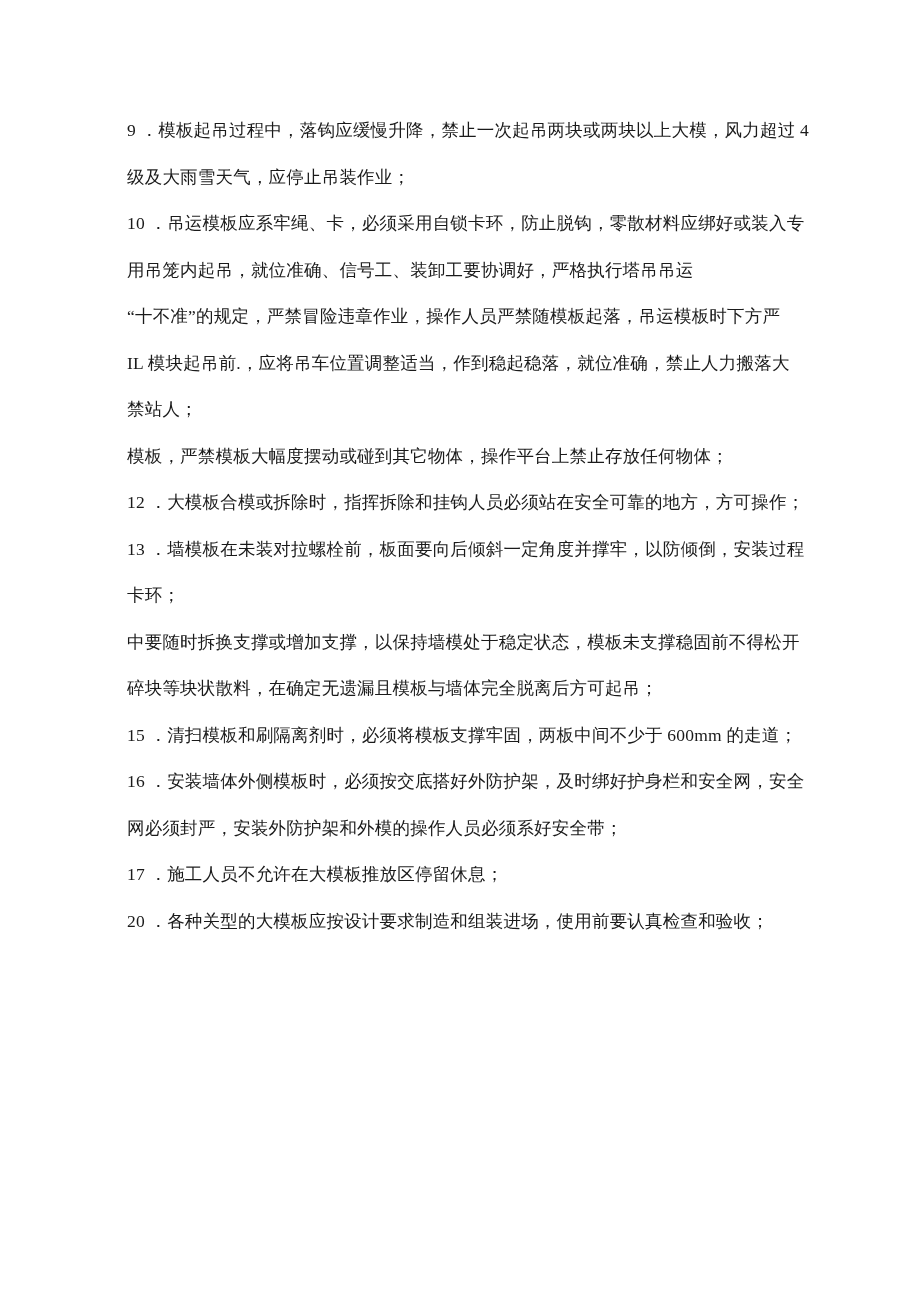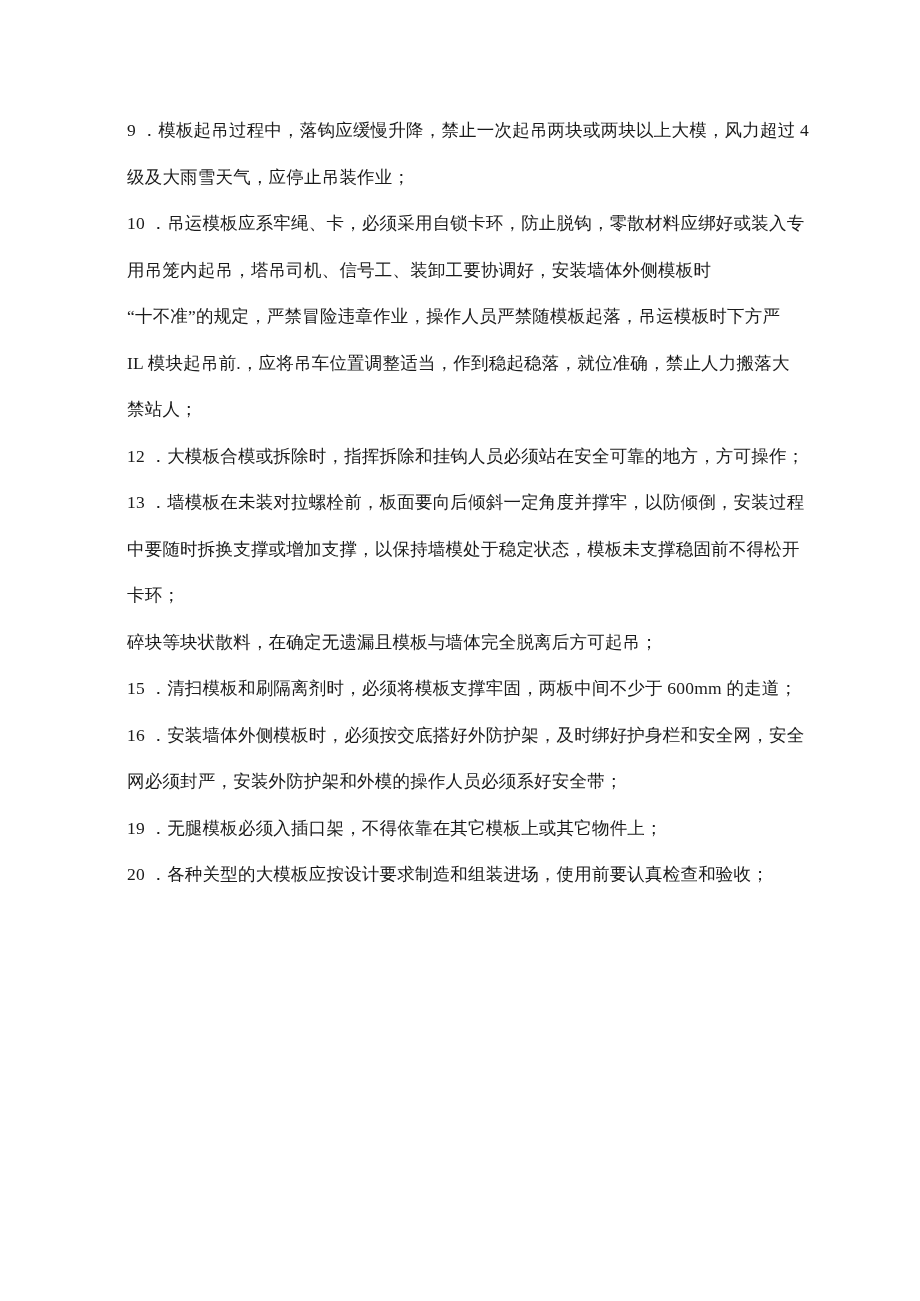--- a/index.html
+++ b/index.html
@@ -32,28 +32,29 @@
   }
 </style>
 </head>
 <body>
 
 <div class="page">
   <div class="doc-content">
     <p class="doc-line">9 ．模板起吊过程中，落钩应缓慢升降，禁止一次起吊两块或两块以上大模，风力超过 4</p>
     <p class="doc-line">级及大雨雪天气，应停止吊装作业；</p>
     <p class="doc-line">10 ．吊运模板应系牢绳、卡，必须采用自锁卡环，防止脱钩，零散材料应绑好或装入专</p>
-    <p class="doc-line">用吊笼内起吊，塔吊司机、信号工、装卸工要协调好，安装墙体外侧模板时</p>
+    <p class="doc-line">用吊笼内起吊，就位准确、信号工、装卸工要协调好，严格执行塔吊吊运</p>
     <p class="doc-line">“十不准”的规定，严禁冒险违章作业，操作人员严禁随模板起落，吊运模板时下方严</p>
     <p class="doc-line">IL 模块起吊前.，应将吊车位置调整适当，作到稳起稳落，就位准确，禁止人力搬落大</p>
     <p class="doc-line">禁站人；</p>
+    <p class="doc-line">模板，严禁模板大幅度摆动或碰到其它物体，操作平台上禁止存放任何物体；</p>
     <p class="doc-line">12 ．大模板合模或拆除时，指挥拆除和挂钩人员必须站在安全可靠的地方，方可操作；</p>
     <p class="doc-line">13 ．墙模板在未装对拉螺栓前，板面要向后倾斜一定角度并撑牢，以防倾倒，安装过程</p>
+    <p class="doc-line">卡环；</p>
     <p class="doc-line">中要随时拆换支撑或增加支撑，以保持墙模处于稳定状态，模板未支撑稳固前不得松开</p>
-    <p class="doc-line">卡环；</p>
     <p class="doc-line">碎块等块状散料，在确定无遗漏且模板与墙体完全脱离后方可起吊；</p>
     <p class="doc-line">15 ．清扫模板和刷隔离剂时，必须将模板支撑牢固，两板中间不少于 600mm 的走道；</p>
     <p class="doc-line">16 ．安装墙体外侧模板时，必须按交底搭好外防护架，及时绑好护身栏和安全网，安全</p>
     <p class="doc-line">网必须封严，安装外防护架和外模的操作人员必须系好安全带；</p>
-    <p class="doc-line">19 ．无腿模板必须入插口架，不得依靠在其它模板上或其它物件上；</p>
+    <p class="doc-line">17 ．施工人员不允许在大模板推放区停留休息；</p>
     <p class="doc-line">20 ．各种关型的大模板应按设计要求制造和组装进场，使用前要认真检查和验收；</p>
   </div>
 </div>
 
 </body></html>

